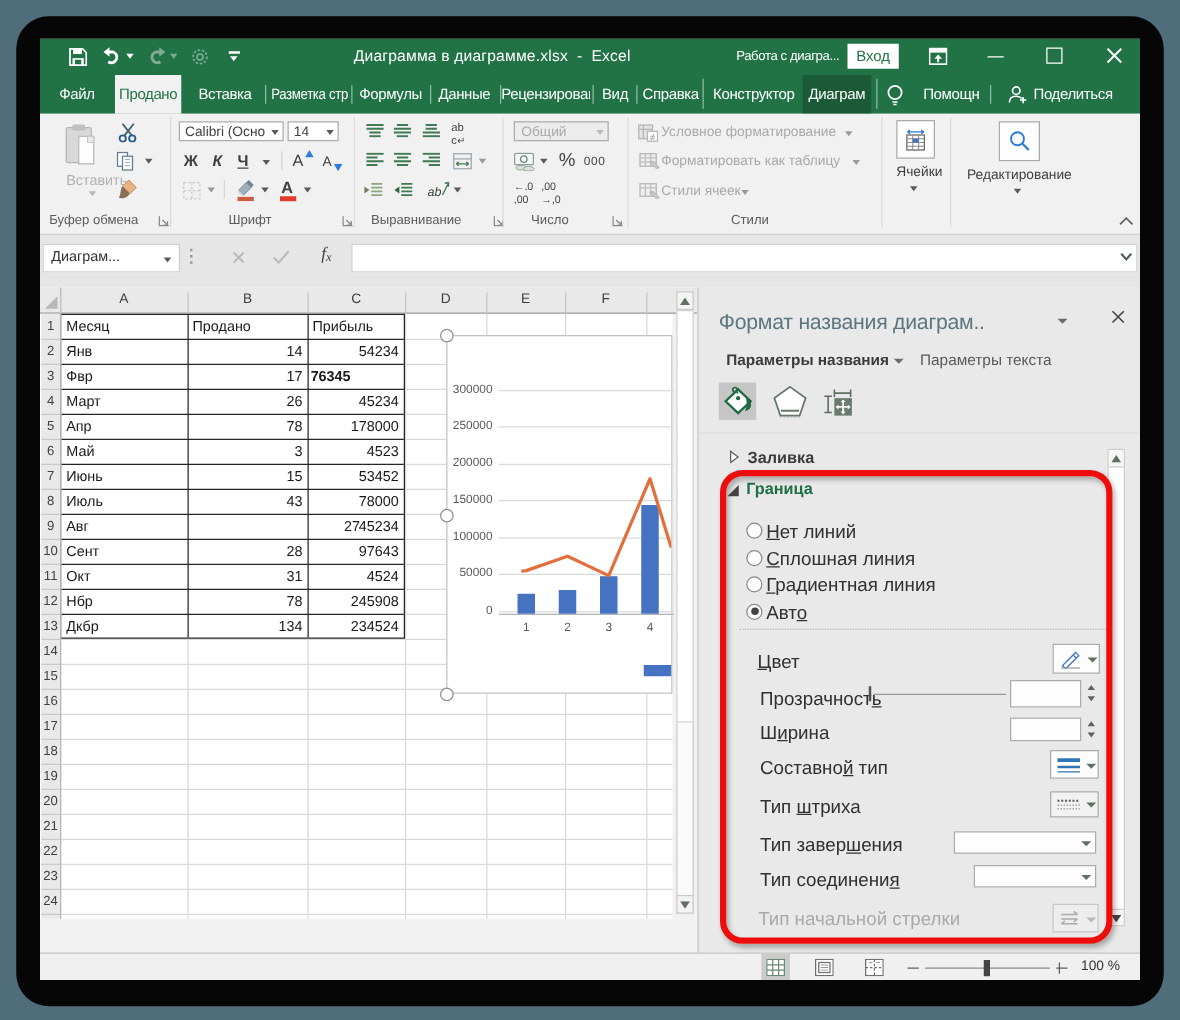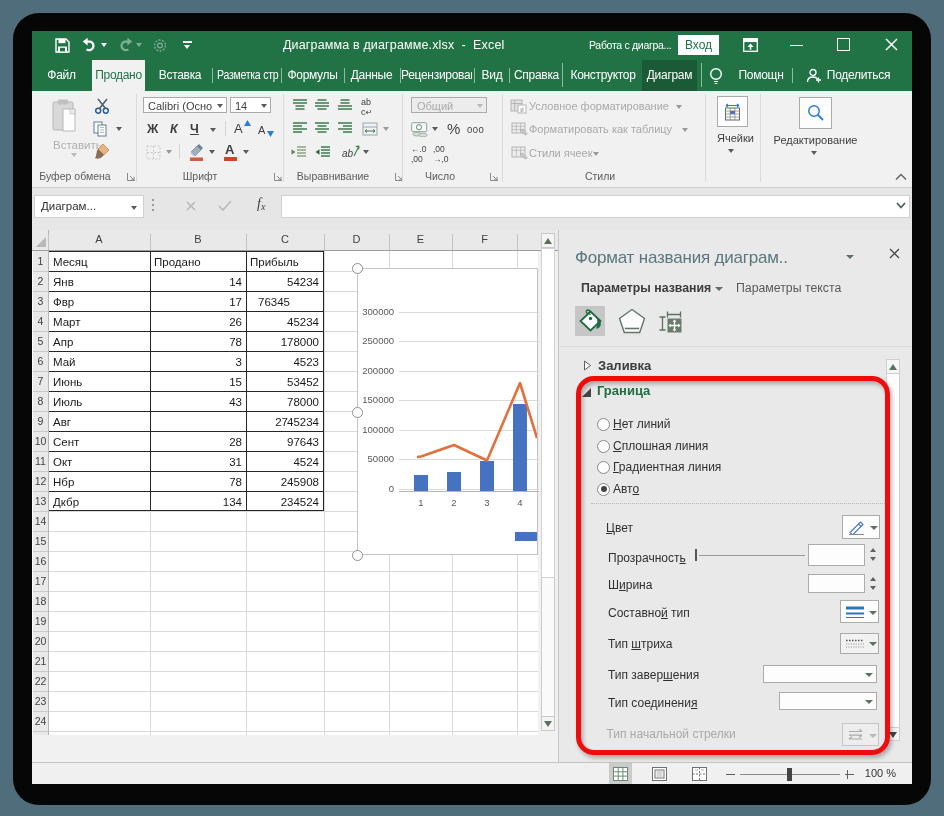--- a/index.html
+++ b/index.html
@@ -23,21 +23,21 @@
   .gsep{width:1px;top:3px;height:88px;background:#dadada;}
   .rbt{font-size:12.5px;color:#3f3f3f;}
   .t11{font-size:11px;}
   .gray{color:#a9a9a9;}
   .al{width:14px;height:11px;}
   .hdt{font-size:11px;color:#3f3f3f;text-align:center;height:17px;}
   .rht{font-size:10.5px;color:#3f3f3f;width:15px;text-align:center;height:20px;line-height:20px;z-index:3;}
   .ct{font-size:11.5px;color:#1a1a1a;height:17px;line-height:17px;white-space:nowrap;}
   .caret-p{width:0;height:0;border-left:4px solid transparent;border-right:4px solid transparent;border-top:4.5px solid #5f7061;}
   .radio{width:11px;height:11px;border-radius:50%;border:1px solid #8a8a8a;background:#fdfdfd;}
-  .plbl{font-size:12px;color:#303030;white-space:nowrap;}
+  .plbl{font-size:15px;color:#303030;white-space:nowrap;}
   .pbox{background:#fdfdfd;border:1px solid #ababab;box-sizing:border-box;}
   .spin{width:12px;height:19px;}
   .spin:before{content:"";position:absolute;left:3px;top:3px;width:0;height:0;border-left:3.2px solid transparent;border-right:3.2px solid transparent;border-bottom:4px solid #606060;}
   .spin:after{content:"";position:absolute;left:3px;bottom:3px;width:0;height:0;border-left:3.2px solid transparent;border-right:3.2px solid transparent;border-top:4px solid #606060;}
   #redbox{left:16.5px;top:145.5px;width:314px;height:379px;border:5px solid #ee0d0d;border-radius:18px;box-sizing:border-box;
      box-shadow:inset 2px 3px 4px rgba(0,0,0,0.28), 2px 3px 4px rgba(0,0,0,0.28);z-index:5;}
   .combo{font-size:11px;color:#3f3f3f;box-sizing:border-box;background:#fff;border:1px solid #ababab;}
   .combo span{white-space:nowrap;overflow:hidden;line-height:14px;display:inline-block;max-width:calc(100% - 12px);}
   
   #fbar{left:0;top:157px;width:880px;height:42px;background:#e6e6e6;}
@@ -464,21 +464,21 @@
         <div class="abs" style="left:101px;top:0;width:1px;height:258px;background:#262626;"></div>
         <div class="abs" style="left:197px;top:0;width:1px;height:258px;background:#262626;"></div>
         <div class="abs ct" style="left:4px;top:2px;">Месяц</div>
         <div class="abs ct" style="left:105px;top:2px;">Продано</div>
         <div class="abs ct" style="left:201px;top:2px;">Прибыль</div>
         <div class="abs ct" style="left:4px;top:22px;">Янв</div>
         <div class="abs ct" style="left:101px;top:22px;width:92px;text-align:right;">14</div>
         <div class="abs ct" style="left:197px;top:22px;width:73px;text-align:right;">54234</div>
         <div class="abs ct" style="left:4px;top:42px;">Фвр</div>
         <div class="abs ct" style="left:101px;top:42px;width:92px;text-align:right;">17</div>
-        <div class="abs ct" style="left:209px;top:42px;width:73px;text-align:left;">76345</div>
+        <div class="abs ct" style="left:179px;top:42px;width:73px;text-align:center;font-weight:bold;">76345</div>
         <div class="abs ct" style="left:4px;top:62px;">Март</div>
         <div class="abs ct" style="left:101px;top:62px;width:92px;text-align:right;">26</div>
         <div class="abs ct" style="left:197px;top:62px;width:73px;text-align:right;">45234</div>
         <div class="abs ct" style="left:4px;top:82px;">Апр</div>
         <div class="abs ct" style="left:101px;top:82px;width:92px;text-align:right;">78</div>
         <div class="abs ct" style="left:197px;top:82px;width:73px;text-align:right;">178000</div>
         <div class="abs ct" style="left:4px;top:102px;">Май</div>
         <div class="abs ct" style="left:101px;top:102px;width:92px;text-align:right;">3</div>
         <div class="abs ct" style="left:197px;top:102px;width:73px;text-align:right;">4523</div>
         <div class="abs ct" style="left:4px;top:122px;">Июнь</div>

